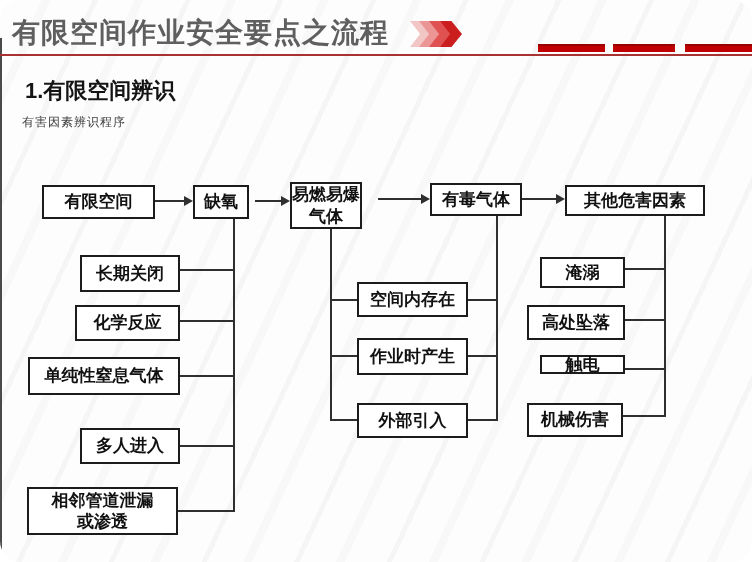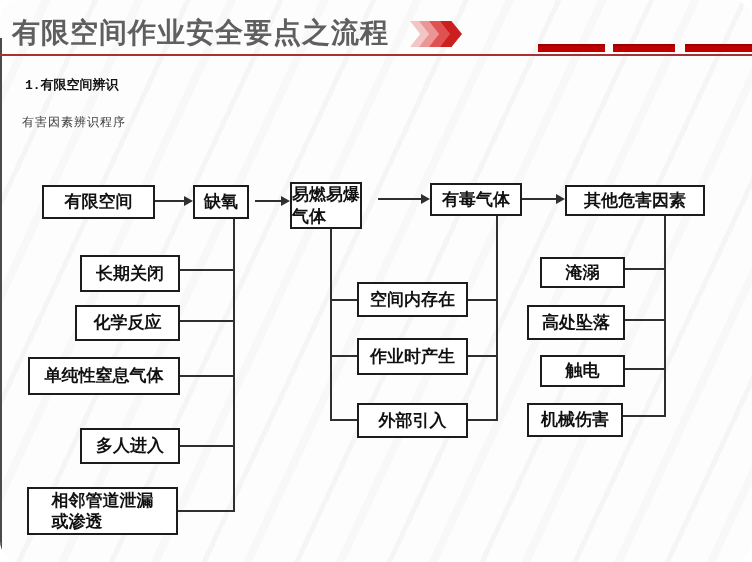--- a/index.html
+++ b/index.html
@@ -40,34 +40,34 @@
   .header-rule {
     position: absolute; left: 0; top: 54px; width: 752px; height: 2px;
     background: #a83232;
   }
   .header-dash {
     position: absolute; top: 44px; height: 8px;
     background: #c00000; box-shadow: inset 0 2px 0 rgba(80,0,0,0.35);
   }
   .section-heading {
     position: absolute; left: 25px; top: 76px;
-    font-size: 13px; font-weight: bold; color: #141414; font-family: Liberation Mono, monospace;
+    font-size: 22px; font-weight: bold; color: #141414;
   }
   .section-subheading {
     position: absolute; left: 22px; top: 114px;
     font-size: 12px; font-weight: normal; color: #3c3c3c;
     letter-spacing: 1px;
   }
   .node {
     position: absolute; box-sizing: border-box;
     background: #ffffff;
     border: 2px solid #1c1c1c;
     display: flex; align-items: center; justify-content: center;
     font-size: 17px; font-weight: bold; color: #111111;
-    text-align: left; line-height: 1.25; white-space: pre-line;
+    text-align: center; line-height: 1.25; white-space: pre-line;
   }
   .hline { position: absolute; height: 2px; background: #2f2f2f; }
   .vline { position: absolute; width: 2px;  background: #2f2f2f; }
   .arrow { position: absolute; height: 2px; background: #2f2f2f; }
   .arrow::after {
     content: ""; position: absolute; right: -9px; top: -4px;
     border-left: 9px solid #2f2f2f;
     border-top: 5px solid transparent;
     border-bottom: 5px solid transparent;
   }
@@ -128,21 +128,21 @@
   <div class="vline" style="left:496px;top:216px;height:205px"></div>
   <div class="hline" style="left:330px;top:299px;width:27px"></div>
   <div class="hline" style="left:468px;top:299px;width:29px"></div>
   <div class="hline" style="left:330px;top:355px;width:27px"></div>
   <div class="hline" style="left:468px;top:355px;width:29px"></div>
   <div class="hline" style="left:330px;top:419px;width:27px"></div>
   <div class="hline" style="left:468px;top:419px;width:29px"></div>
 
   <div class="node" style="left:540px;top:257px;width:85px;height:31px">淹溺</div>
   <div class="node" style="left:527px;top:305px;width:98px;height:35px">高处坠落</div>
-  <div class="node" style="left:540px;top:355px;width:85px;height:32px">触电</div>
+  <div class="node" style="left:540px;top:355px;width:85px;height:19px">触电</div>
   <div class="node" style="left:527px;top:403px;width:96px;height:34px">机械伤害</div>
 
   <div class="vline" style="left:664px;top:216px;height:201px"></div>
   <div class="hline" style="left:625px;top:268px;width:39px"></div>
   <div class="hline" style="left:625px;top:319px;width:39px"></div>
   <div class="hline" style="left:625px;top:368px;width:39px"></div>
   <div class="hline" style="left:623px;top:415px;width:41px"></div>
 
 </div>
 

